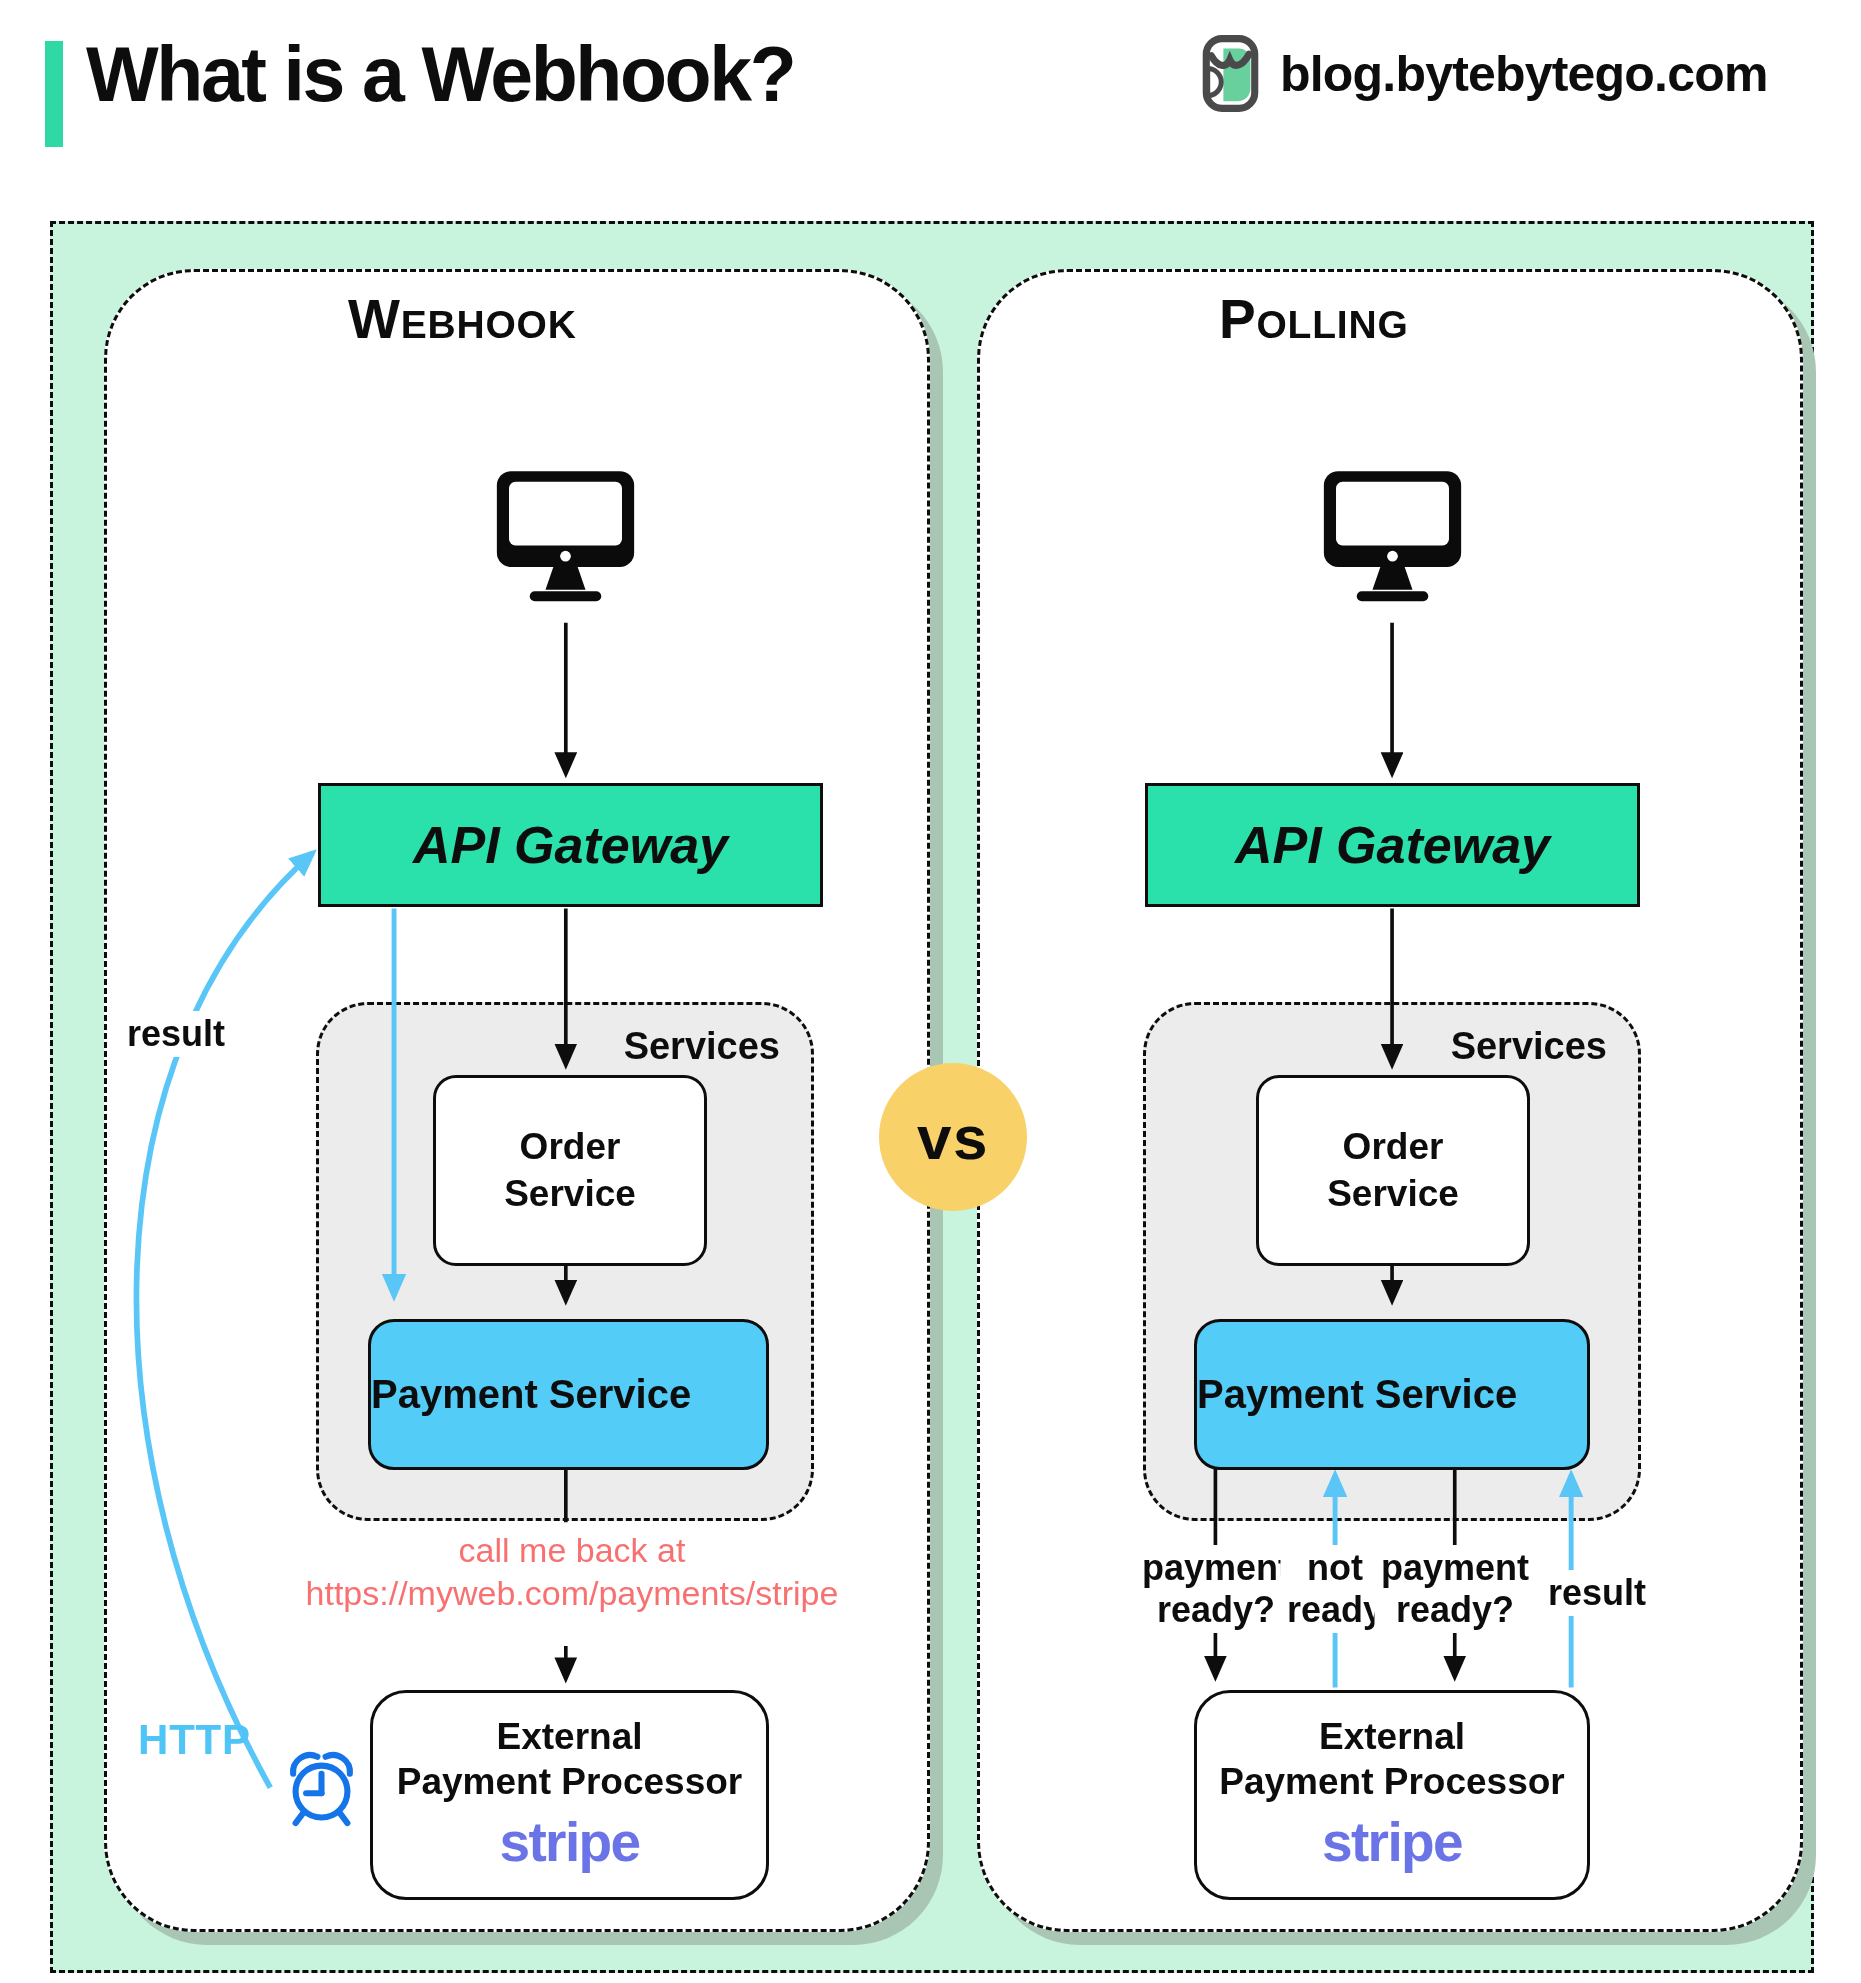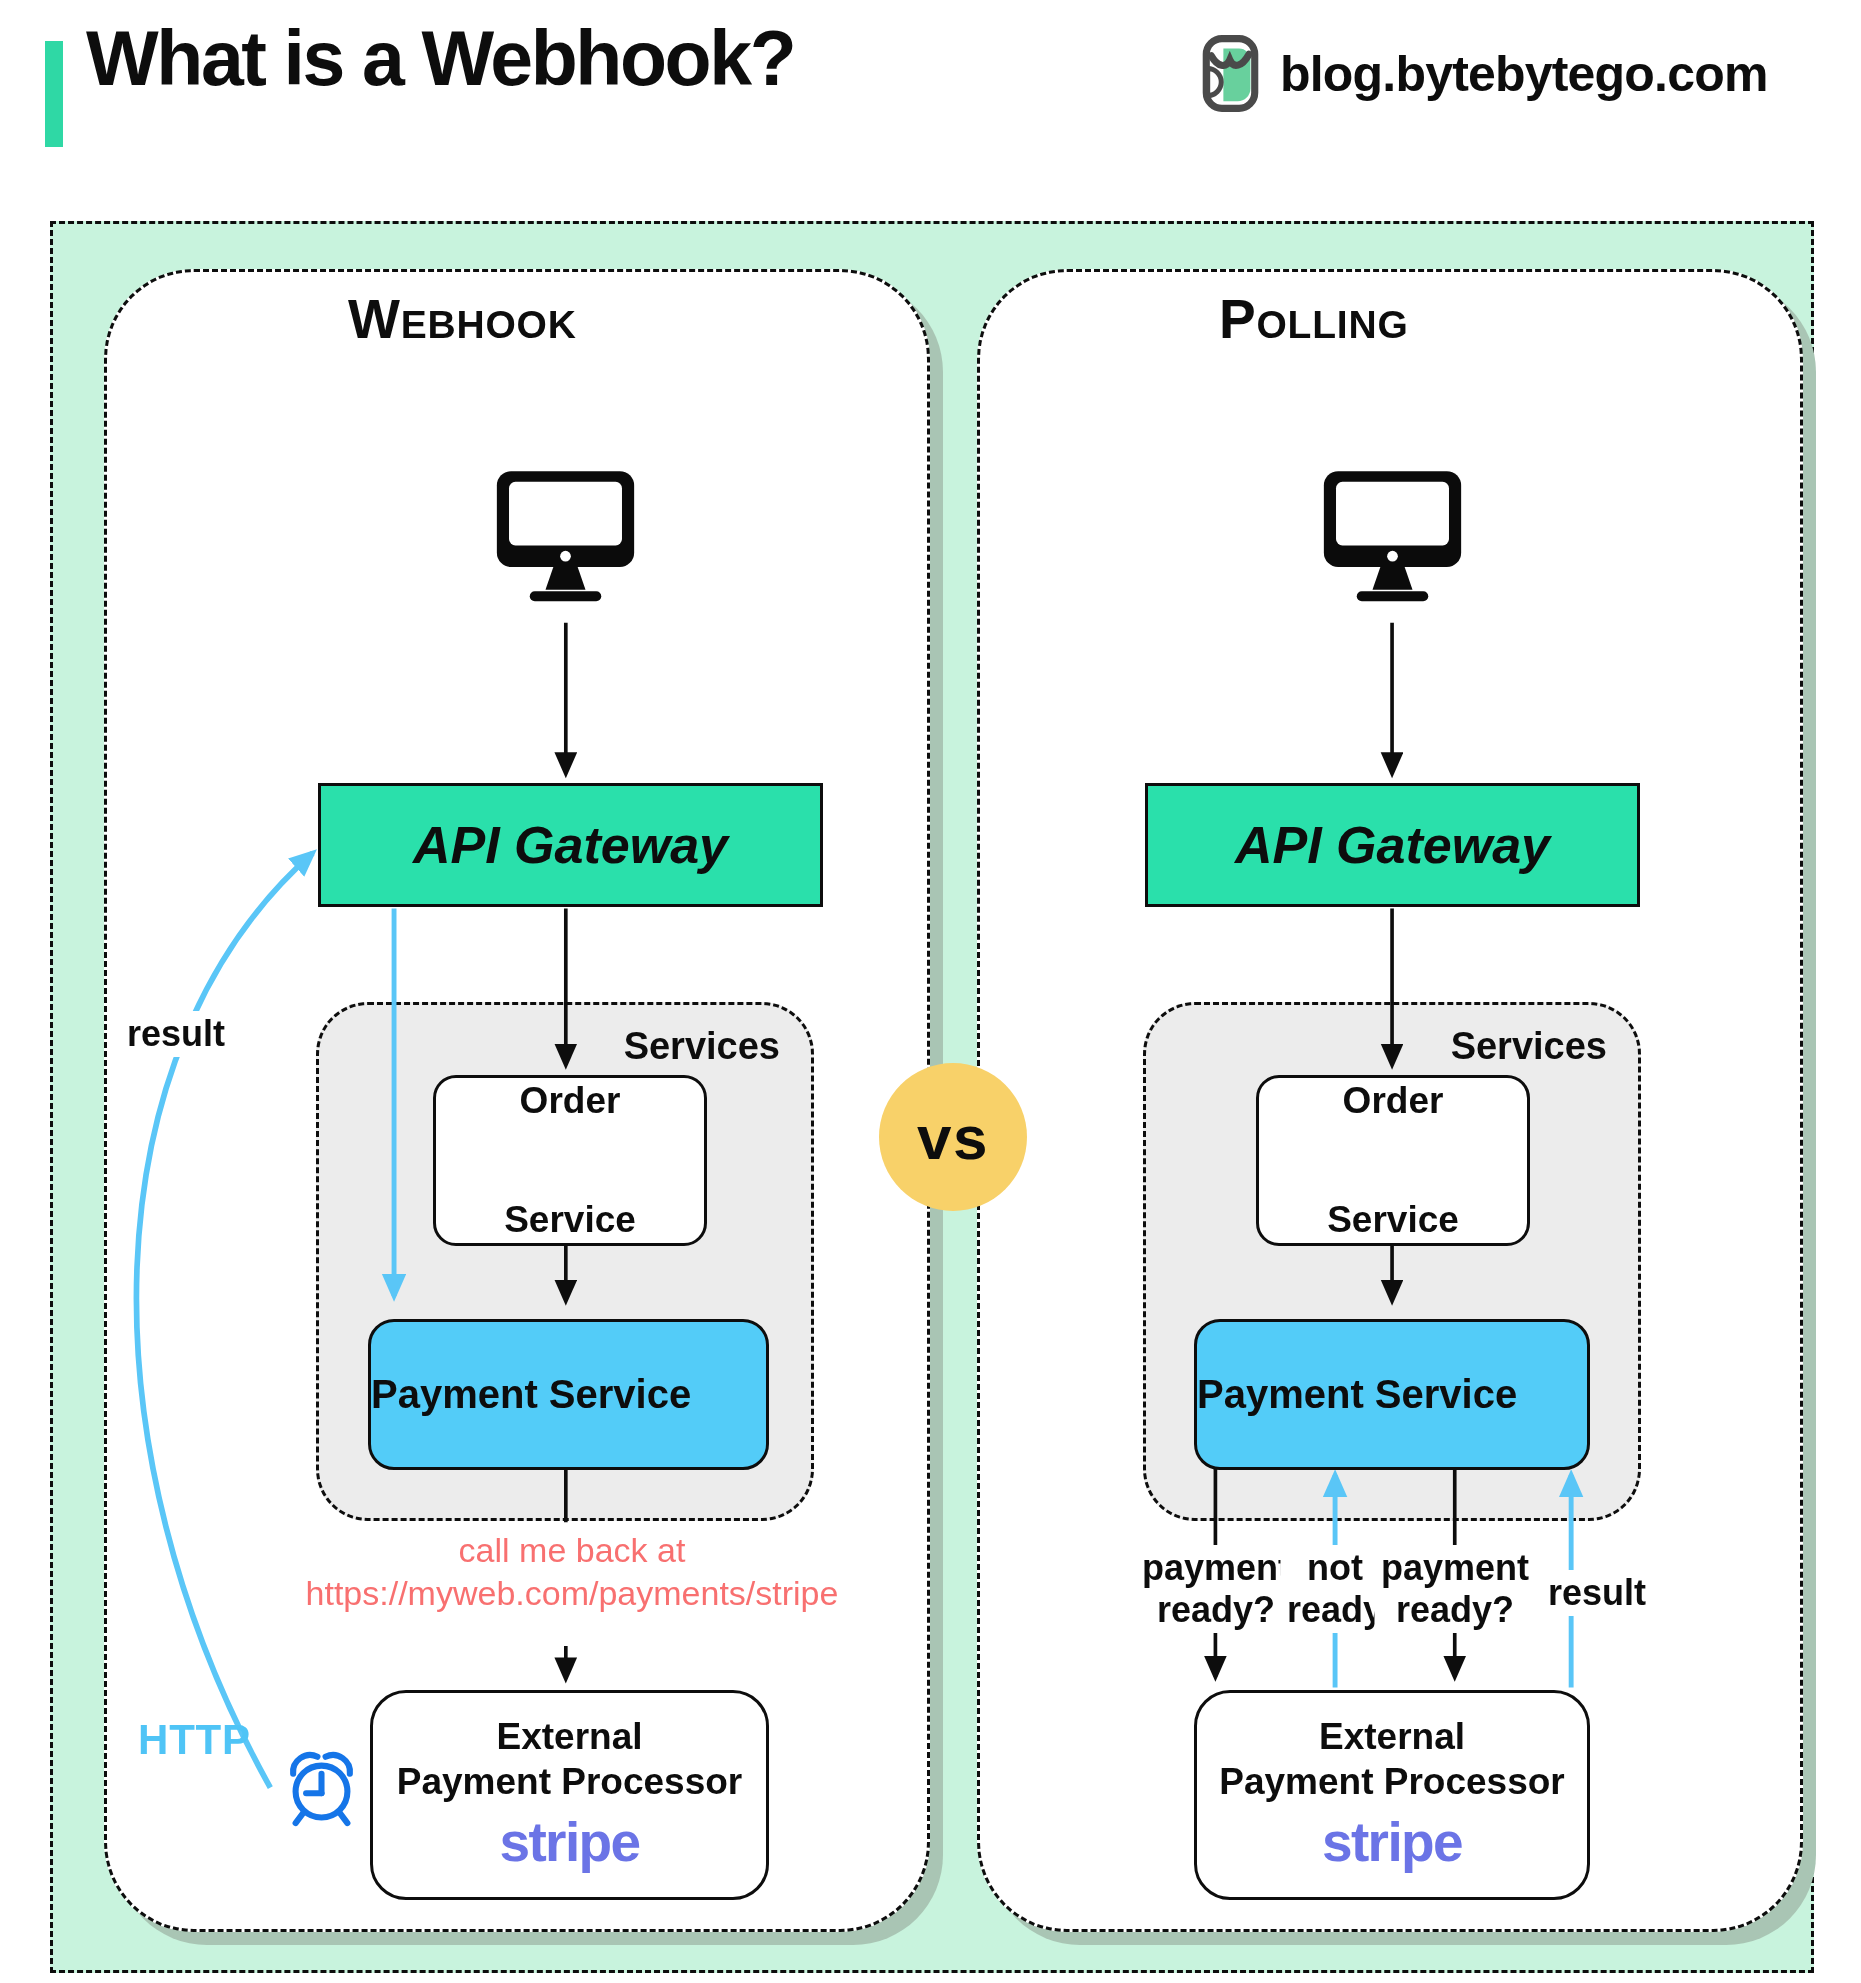--- a/index.html
+++ b/index.html
@@ -21,21 +21,21 @@
   html,body{width:1861px;height:1983px;}
   body{
     position:relative;background:#ffffff;
     font-family:"Liberation Sans","DejaVu Sans",sans-serif;
     color:var(--ink);overflow:hidden;
   }
   .abs{position:absolute;}
 
   
   .accent-bar{left:45px;top:41px;width:18px;height:106px;background:var(--accent);}
-  .page-title{left:86px;top:14px;font-size:77px;font-weight:800;letter-spacing:-2.4px;white-space:nowrap;}
+  .page-title{left:86px;top:30px;font-size:77px;font-weight:800;letter-spacing:-2.4px;white-space:nowrap;}
   .brand{left:1202px;top:33px;display:flex;align-items:center;gap:21px;}
   .brand-site{font-size:50px;font-weight:700;letter-spacing:-0.8px;white-space:nowrap;}
 
   
   .mint-wrap{left:50px;top:221px;width:1764px;height:1752px;background:var(--mint-bg);border:3.3px dashed var(--ink);}
   .panel{
     top:269px;width:826px;height:1663px;background:#fff;
     border:3.3px dashed var(--ink);border-radius:90px;
     box-shadow:13px 13px 0 var(--shadow-green);
   }
@@ -51,22 +51,22 @@
     height:124px;background:var(--teal-box);border:3.3px solid var(--ink);
     display:flex;align-items:center;justify-content:center;
     font-size:52px;font-weight:700;font-style:italic;
   }
   .services{
     height:519px;background:var(--services-gray);
     border:3.3px dashed var(--ink);border-radius:52px;
   }
   .services-label{position:absolute;top:19.5px;right:31px;font-size:38px;font-weight:700;}
   .order{
-    width:274px;height:171px;background:#fff;border:3.3px solid var(--ink);border-radius:23px;
-    display:flex;flex-direction:column;align-items:center;justify-content:space-between;
+    width:274px;height:191px;background:#fff;border:3.3px solid var(--ink);border-radius:23px;
+    display:flex;flex-direction:column;align-items:center;justify-content:center;
     font-size:37px;font-weight:700;line-height:1.25;
   }
   .payment{
     height:151px;background:var(--payment-blue);border:3.3px solid var(--ink);border-radius:26px;
     display:flex;align-items:center;justify-content:flex-start;
     font-size:40px;font-weight:700;margin-top:8px;
   }
   .external{
     height:210px;background:#fff;border:3.3px solid var(--ink);border-radius:36px;
     display:flex;flex-direction:column;align-items:center;justify-content:center;

